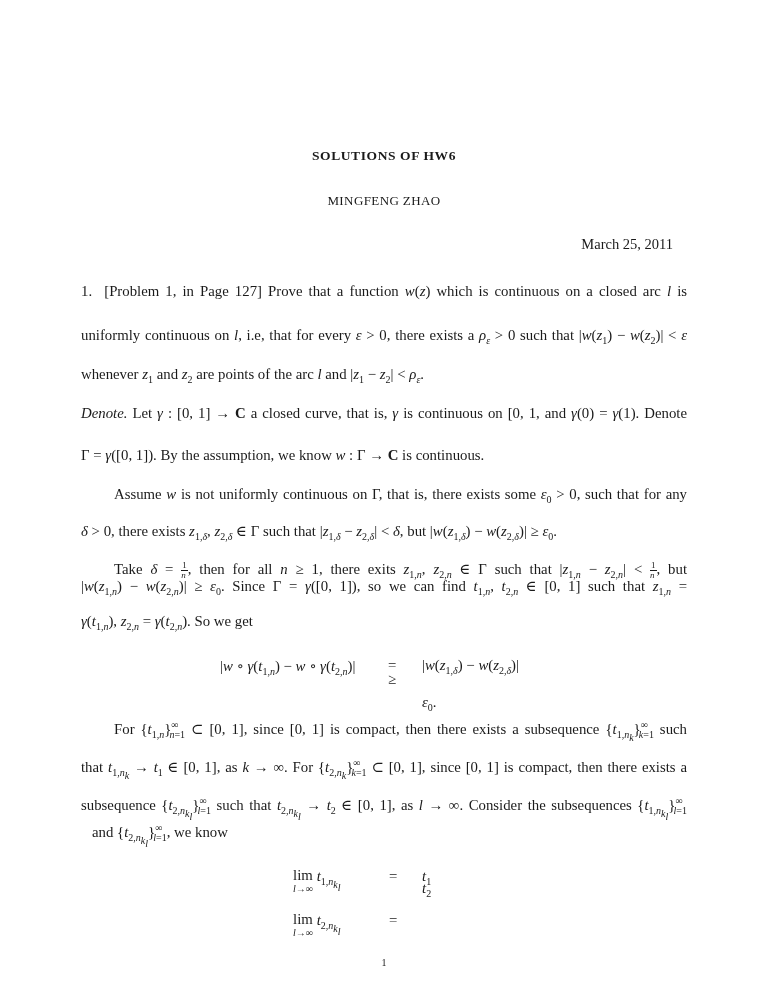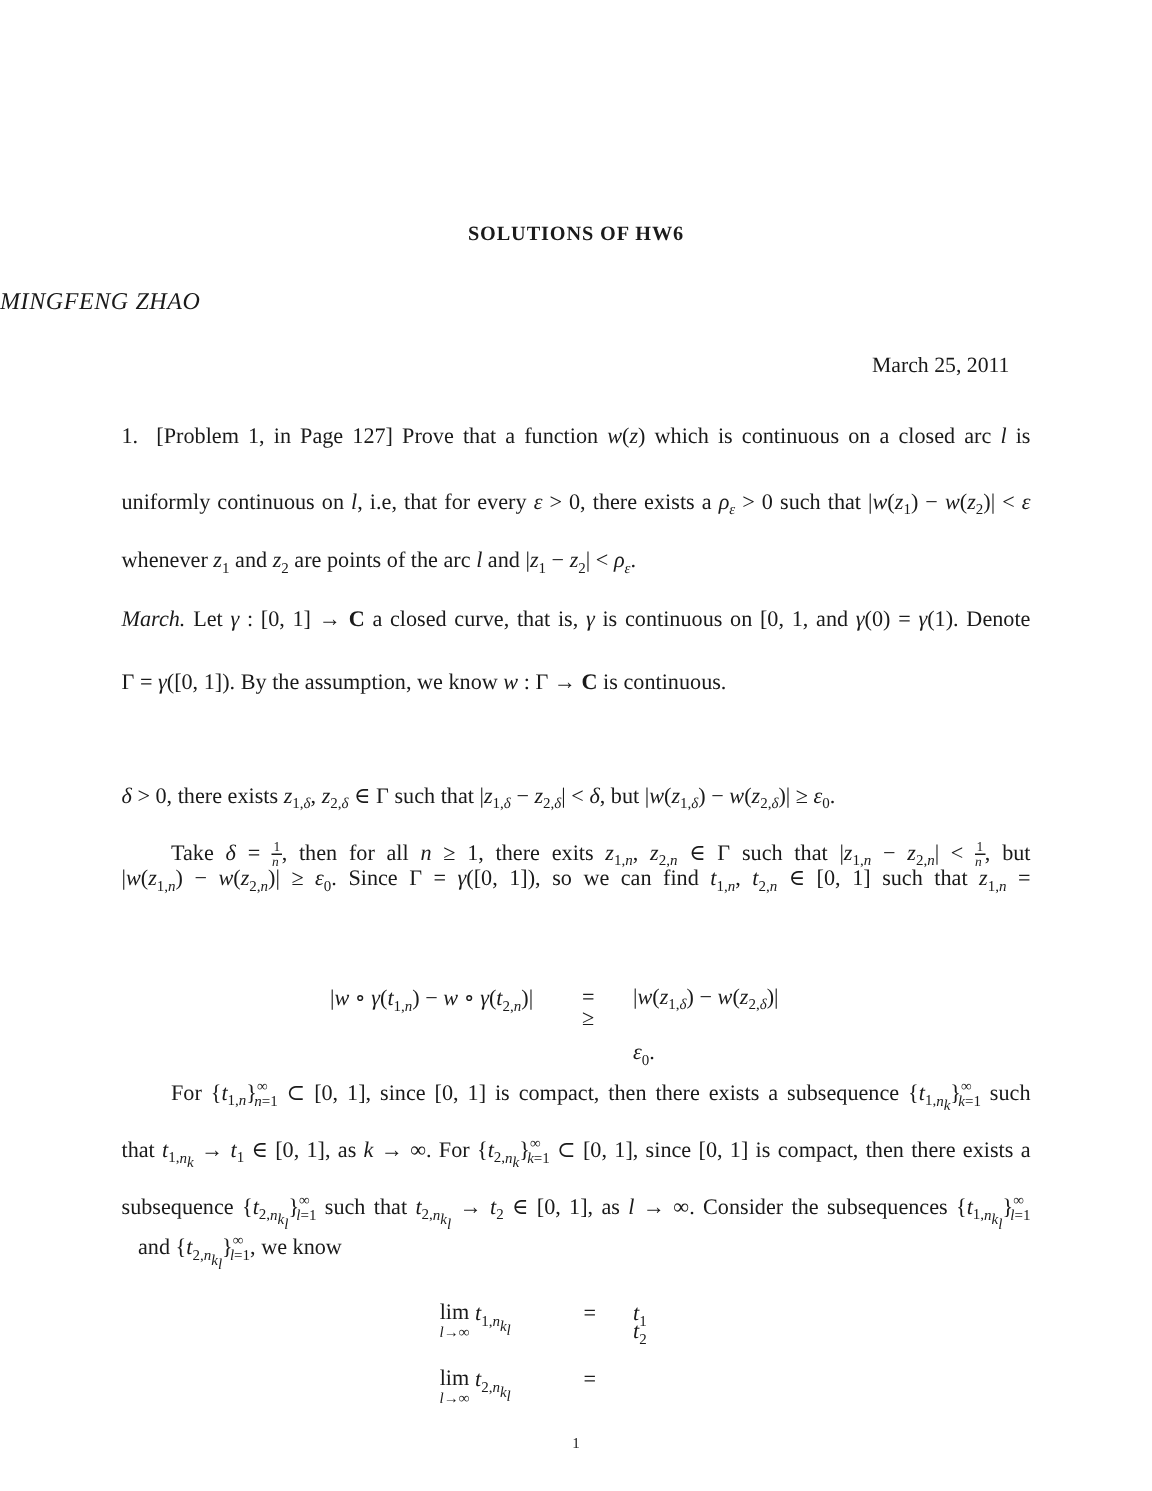--- a/index.html
+++ b/index.html
@@ -1,22 +1,22 @@
 <!DOCTYPE html>
 <html><head>
 <meta charset="utf-8">
 <style>
   html, body { margin: 0; padding: 0; background: #ffffff; }
   body { width: 768px; height: 994px; position: relative; overflow: hidden;
          font-family: "Liberation Serif", "DejaVu Serif", serif; color: #1a1a1a; }
   .page { position: absolute; left: 0; top: 0; width: 768px; height: 966px; }
   .title { position: absolute; top: 148px; left: 0; width: 768px; text-align: center;
            font-weight: bold; font-size: 13.5px; letter-spacing: 0.6px; }
-  .author { position: absolute; top: 193px; left: 0; width: 768px; text-align: left;
-            font-size: 16px; letter-spacing: 0.4px; font-style: italic; }
+  .author { position: absolute; top: 193px; left: 0; width: 768px; text-align: center;
+            font-size: 13px; letter-spacing: 0.4px; }
   .date { position: absolute; top: 236px; right: 95px; font-size: 14.5px; }
   .line { position: absolute; left: 81px; width: 606px; font-size: 14.8px; white-space: nowrap;
           text-align: justify; text-align-last: justify; line-height: 18px; }
   .line.last { text-align-last: left; }
   .indent { left: 114px; width: 573px; }
   i, .m { font-style: italic; }
   .b { font-weight: bold; font-style: normal; }
   sub, sup { font-size: 10px; line-height: 0; }
   .eq { position: absolute; font-size: 14.8px; white-space: nowrap; }
   .lim { display: inline-block; text-align: center; vertical-align: top; line-height: 14px; }
@@ -39,40 +39,46 @@
     <span>1.</span>&nbsp; [Problem 1, in Page 127] Prove that a function <i>w</i>(<i>z</i>) which is continuous on a closed arc <i>l</i> is
   </div>
   <div class="line" style="top:326px;">
     uniformly continuous on <i>l</i>, i.e, that for every <i>ε</i> &gt; 0, there exists a <i>ρ</i><sub><i>ε</i></sub> &gt; 0 such that |<i>w</i>(<i>z</i><sub>1</sub>) − <i>w</i>(<i>z</i><sub>2</sub>)| &lt; <i>ε</i>
   </div>
   <div class="line last" style="top:365px;">
     whenever <i>z</i><sub>1</sub> and <i>z</i><sub>2</sub> are points of the arc <i>l</i> and |<i>z</i><sub>1</sub> − <i>z</i><sub>2</sub>| &lt; <i>ρ</i><sub><i>ε</i></sub>.
   </div>
 
   <div class="line" style="top:404px;">
-    <i>March.</i> Let <i>γ</i> : [0, 1] → <span class="b">C</span> a closed curve, that is, <i>γ</i> is continuous on [0, 1, and <i>γ</i>(0) = <i>γ</i>(1). Denote
+    <i>Denote.</i> Let <i>γ</i> : [0, 1] → <span class="b">C</span> a closed curve, that is, <i>γ</i> is continuous on [0, 1, and <i>γ</i>(0) = <i>γ</i>(1). Denote
   </div>
   <div class="line last" style="top:414px; top:414px;"></div>
 
   <div class="line last" style="top:415px;"></div>
 
   <div class="line last" style="top:414px;"></div>
 
   <div class="line last" style="top:446px;">
     Γ = <i>γ</i>([0, 1]). By the assumption, we know <i>w</i> : Γ → <span class="b">C</span> is continuous.
   </div>
+  <div class="line indent" style="top:485px;">
+    Assume <i>w</i> is not uniformly continuous on Γ, that is, there exists some <i>ε</i><sub>0</sub> &gt; 0, such that for any
+  </div>
   <div class="line last" style="top:522px;">
     <i>δ</i> &gt; 0, there exists <i>z</i><sub>1,<i>δ</i></sub>, <i>z</i><sub>2,<i>δ</i></sub> ∈ Γ such that |<i>z</i><sub>1,<i>δ</i></sub> − <i>z</i><sub>2,<i>δ</i></sub>| &lt; <i>δ</i>, but |<i>w</i>(<i>z</i><sub>1,<i>δ</i></sub>) − <i>w</i>(<i>z</i><sub>2,<i>δ</i></sub>)| ≥ <i>ε</i><sub>0</sub>.
   </div>
   <div class="line indent" style="top:560px;">
     Take <i>δ</i> = <span class="frac"><span class="num">1</span><span class="den">n</span></span>, then for all <i>n</i> ≥ 1, there exits <i>z</i><sub>1,<i>n</i></sub>, <i>z</i><sub>2,<i>n</i></sub> ∈ Γ such that |<i>z</i><sub>1,<i>n</i></sub> − <i>z</i><sub>2,<i>n</i></sub>| &lt; <span class="frac"><span class="num">1</span><span class="den">n</span></span>, but
   </div>
 
   <div class="line" style="top:577px;">
     |<i>w</i>(<i>z</i><sub>1,<i>n</i></sub>) − <i>w</i>(<i>z</i><sub>2,<i>n</i></sub>)| ≥ <i>ε</i><sub>0</sub>. Since Γ = <i>γ</i>([0, 1]), so we can find <i>t</i><sub>1,<i>n</i></sub>, <i>t</i><sub>2,<i>n</i></sub> ∈ [0, 1] such that <i>z</i><sub>1,<i>n</i></sub> =
+  </div>
+  <div class="line last" style="top:612px;">
+    <i>γ</i>(<i>t</i><sub>1,<i>n</i></sub>), <i>z</i><sub>2,<i>n</i></sub> = <i>γ</i>(<i>t</i><sub>2,<i>n</i></sub>). So we get
   </div>
 
   <div class="eq" style="top:657px; left:220px;">
     |<i>w</i> ∘ <i>γ</i>(<i>t</i><sub>1,<i>n</i></sub>) − <i>w</i> ∘ <i>γ</i>(<i>t</i><sub>2,<i>n</i></sub>)|
   </div>
   <div class="eq" style="top:657px; left:388px;">=</div>
   <div class="eq" style="top:657px; left:422px;font-family:Liberation Serif, serif;">
     |<i>w</i>(<i>z</i><sub>1,<i>δ</i></sub>) − <i>w</i>(<i>z</i><sub>2,<i>δ</i></sub>)|
   </div>
   <div class="eq" style="top:671px; left:388px;">≥</div>

